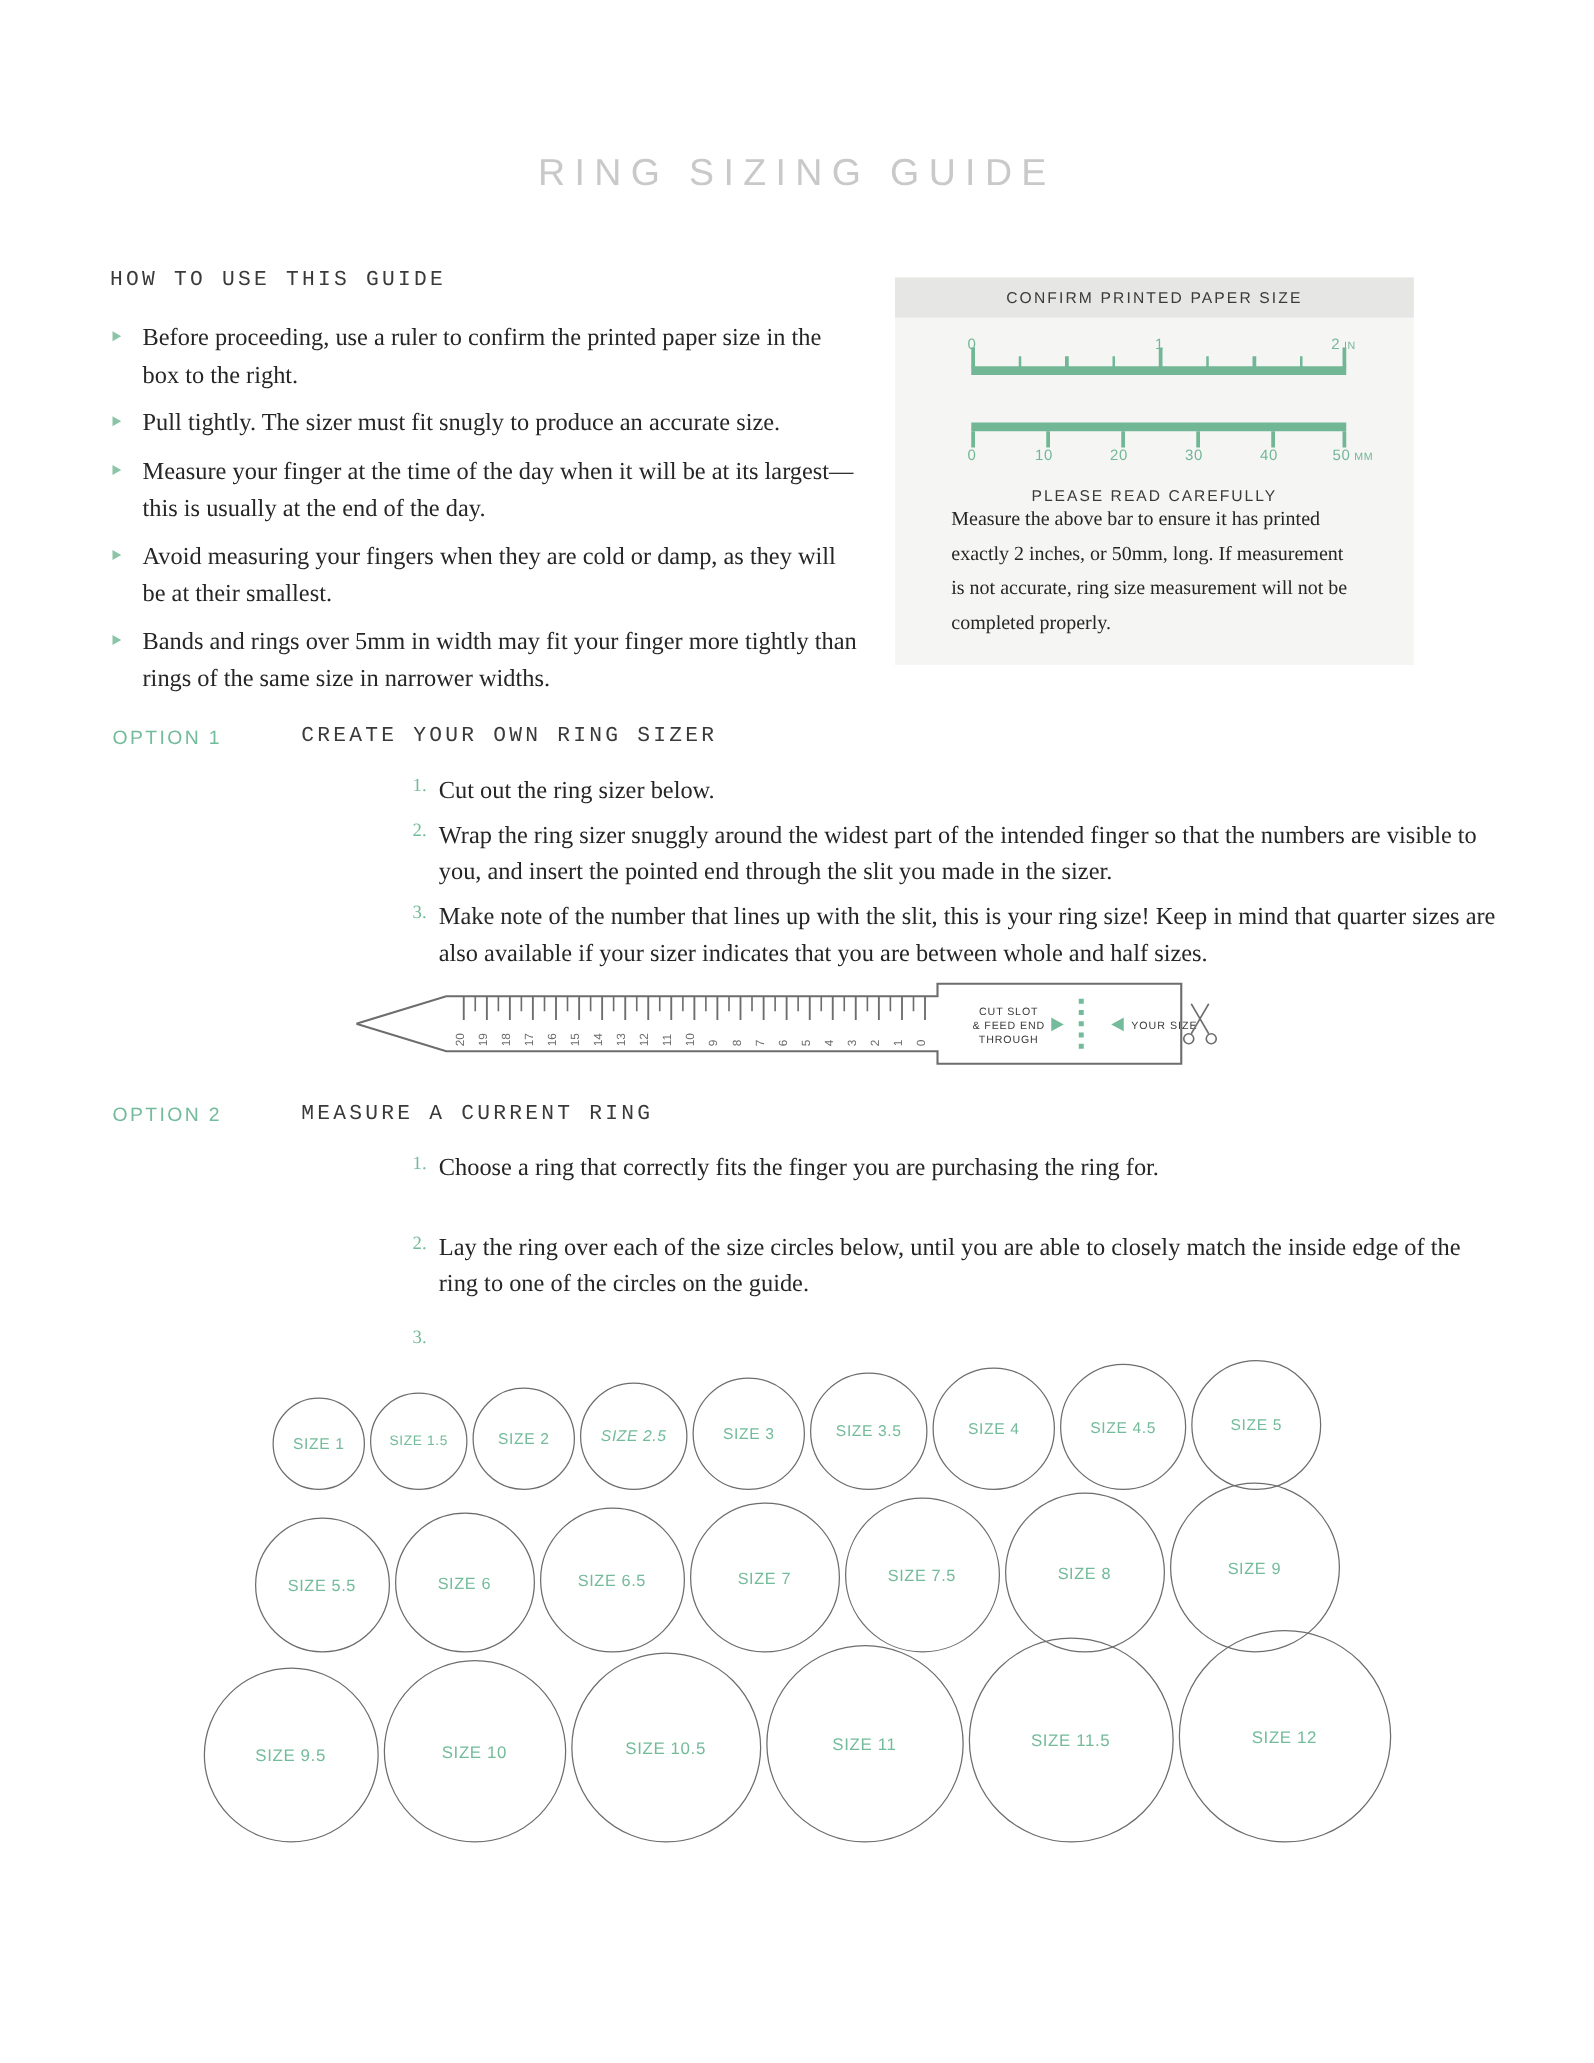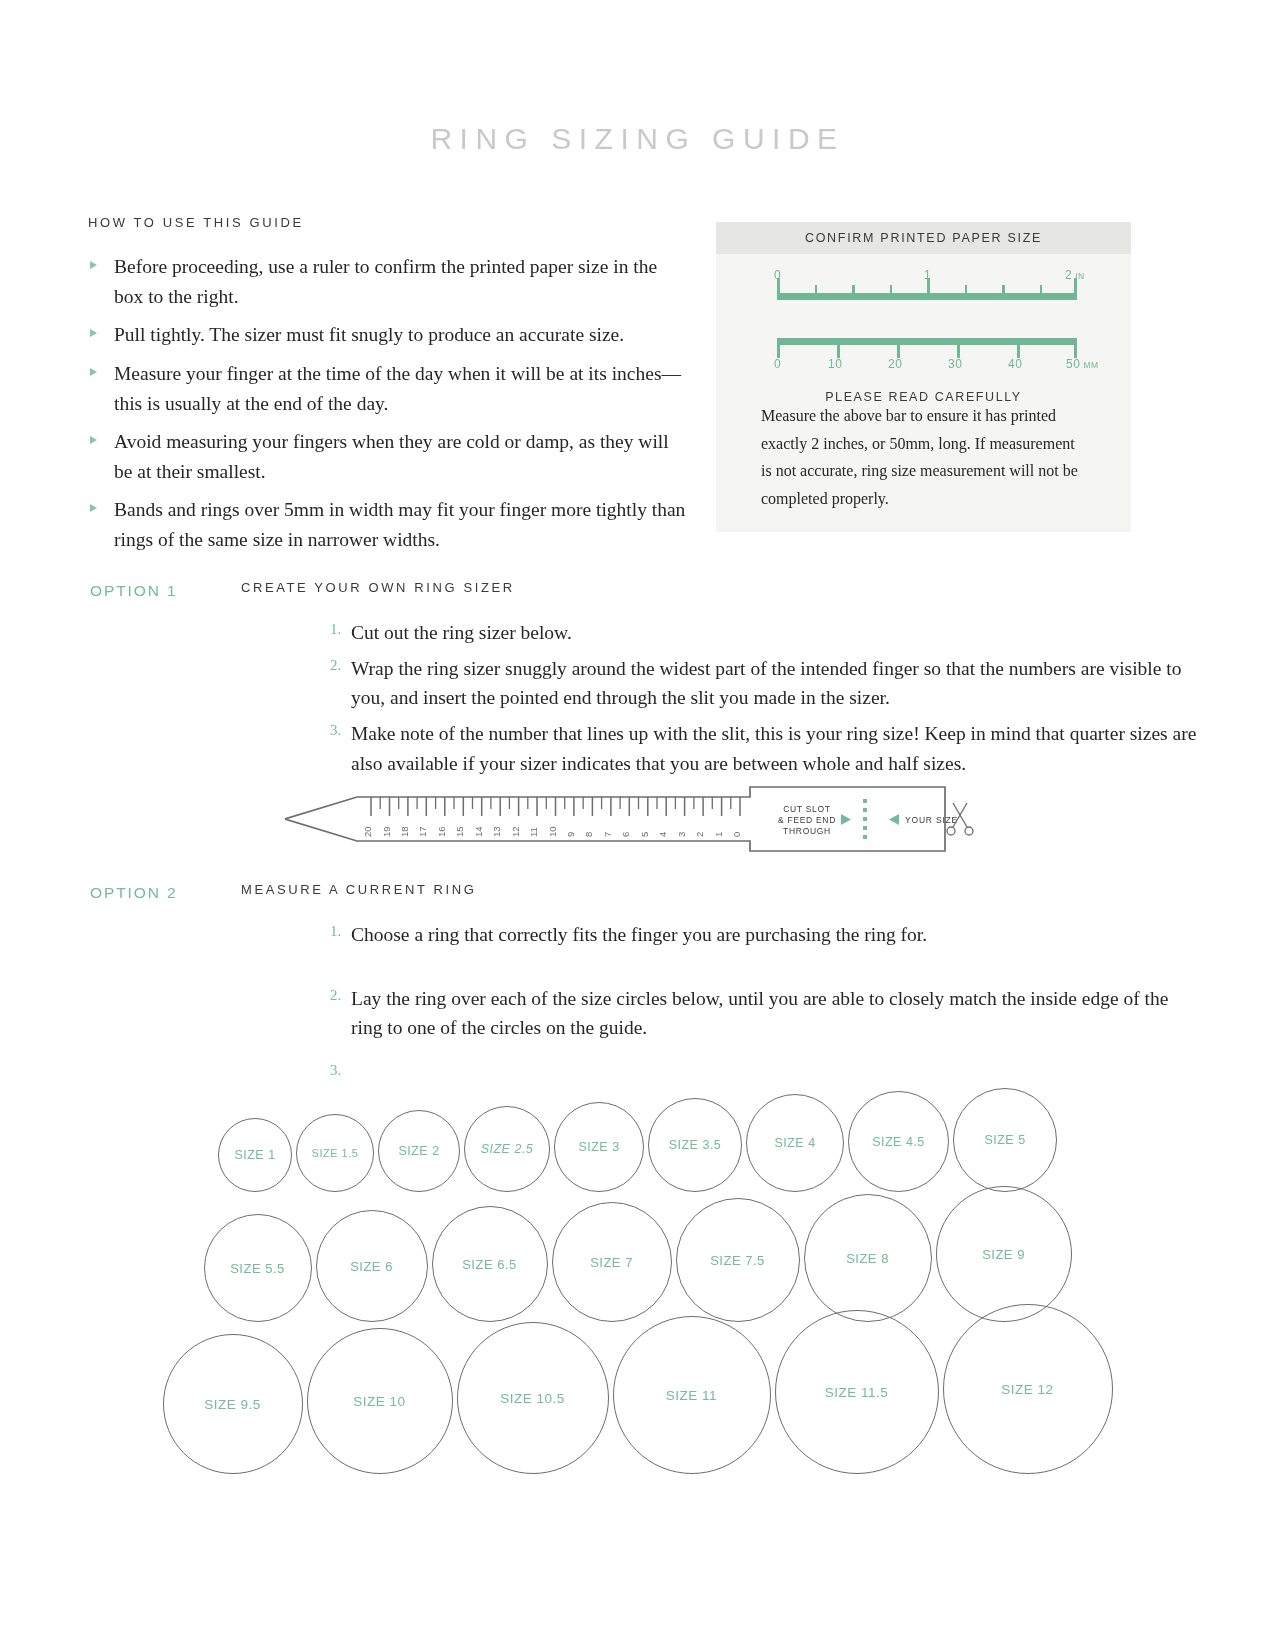--- a/index.html
+++ b/index.html
@@ -13,22 +13,22 @@
   
   .doc-title{
     position:absolute;top:122px;left:0;width:1275px;text-align:center;
     font-family:"Liberation Sans",sans-serif;
     font-size:30px;font-weight:400;letter-spacing:7.5px;
     color:#c9c9c9;
   }
 
   
   .sec-head{
-    font-family:Liberation Sans, sans-serif;
-    font-size:13px;font-weight:400;letter-spacing:2.6px;color:#3a3a3a;
+    font-family:Liberation Mono, monospace;
+    font-size:17px;font-weight:400;letter-spacing:2.6px;color:#3a3a3a;
   }
   .opt-label{
     font-family:"Liberation Sans",sans-serif;
     font-size:15.5px;font-weight:400;letter-spacing:1.9px;color:#74bb9b;
   }
 
   
   .howto{position:absolute;left:88px;top:215px;width:600px;}
   .howto .sec-head{display:block;margin-bottom:22px;}
   ul.bullets{list-style:none;margin:0;padding:0;}
@@ -123,21 +123,21 @@
 
 <div class="page">
 
   <div class="doc-title">RING SIZING GUIDE</div>
 
   <div class="howto">
     <span class="sec-head">HOW TO USE THIS GUIDE</span>
     <ul class="bullets" id="howto-list">
         <li><span class="tri"></span><span>Before proceeding, use a ruler to confirm the printed paper size in the box to the right.</span></li>
         <li><span class="tri"></span><span>Pull tightly. The sizer must fit snugly to produce an accurate size.</span></li>
-        <li><span class="tri"></span><span>Measure your finger at the time of the day when it will be at its inches—this is usually at the end of the day.</span></li>
+        <li><span class="tri"></span><span>Measure your finger at the time of the day when it will be at its largest—this is usually at the end of the day.</span></li>
         <li><span class="tri"></span><span>Avoid measuring your fingers when they are cold or damp, as they will be at their smallest.</span></li>
         <li><span class="tri"></span><span>Bands and rings over 5mm in width may fit your finger more tightly than rings of the same size in narrower widths.</span></li>
       </ul>
   </div>
 
   <div class="paperbox">
     <div class="band">
       <span>CONFIRM PRINTED PAPER SIZE</span>
     </div>
 

